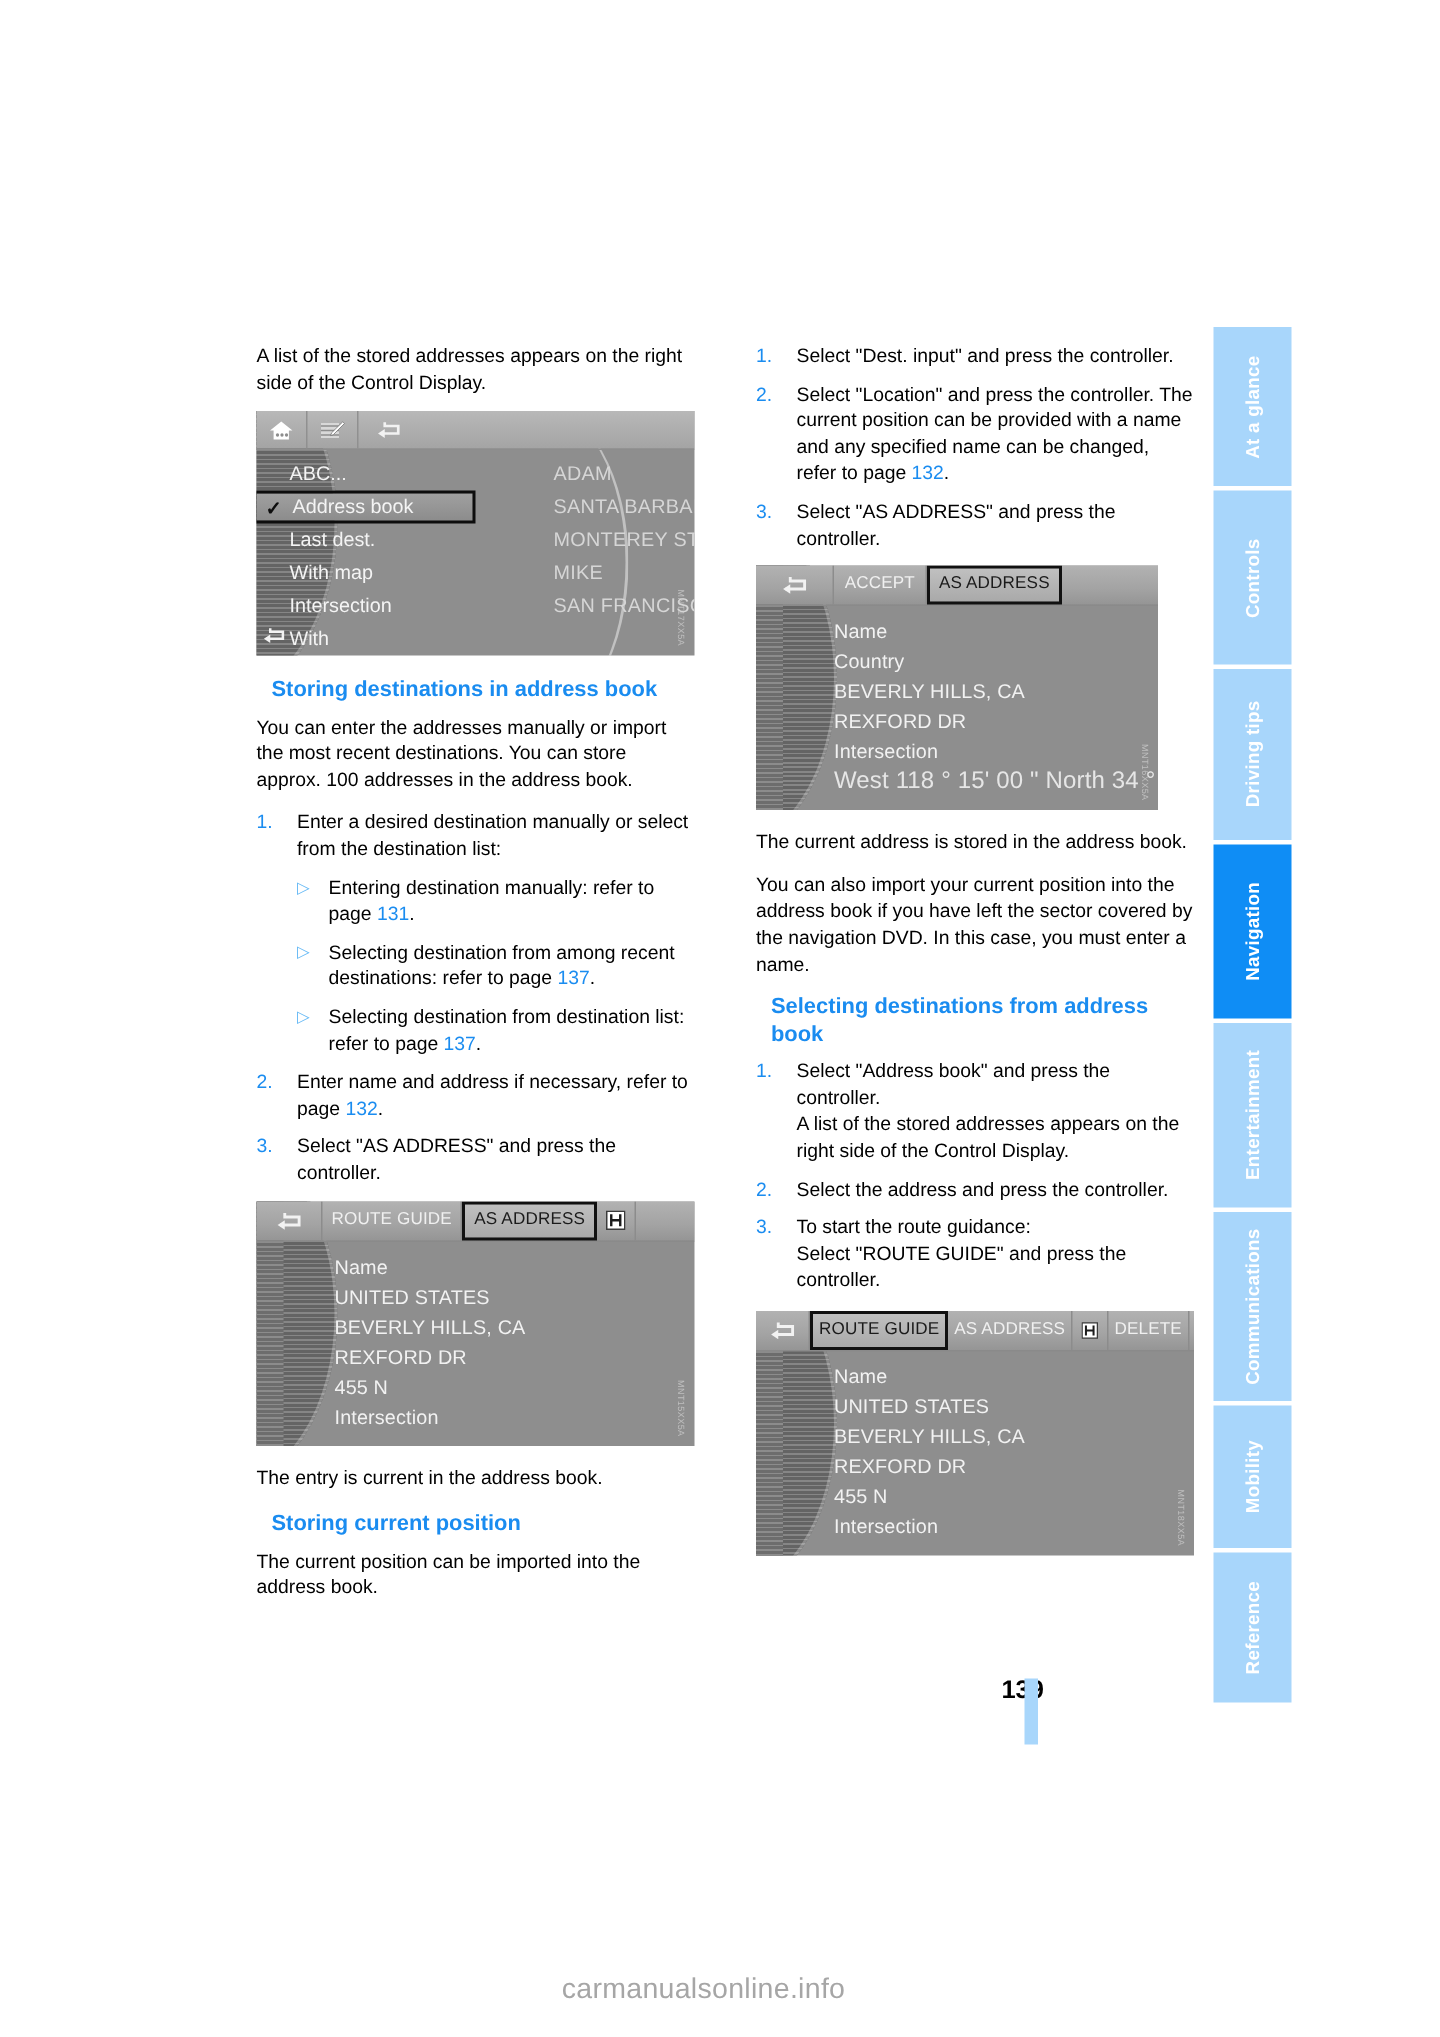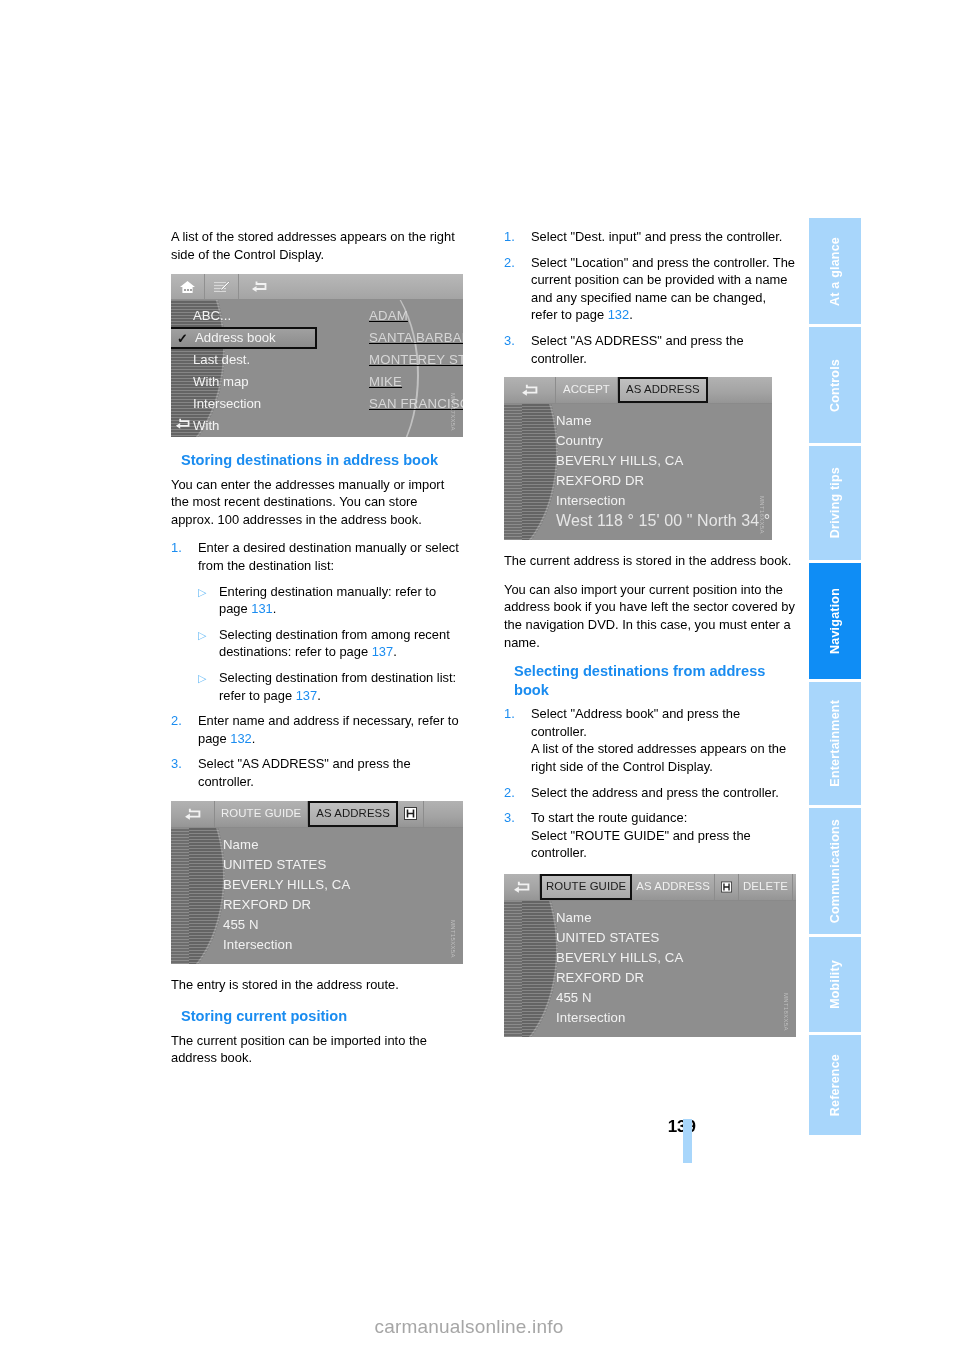--- a/index.html
+++ b/index.html
@@ -250,21 +250,20 @@
     position: absolute;
     left: 4px; top: 2px;
     color: #f2f2f2;
     font-size: 12px;
   }
   .shot.menu .menu-right {
     flex: 1;
     padding: 5px 0 0 14px;
     position: relative;
     z-index: 2;
-    text-decoration: underline;
   }
   .shot.menu .menu-right .ri {
     height: 22px;
     line-height: 22px;
     font-size: 13.2px;
     color: #d6d6d6;
     white-space: nowrap;
     letter-spacing: .2px;
   }
   .shot.menu .divider-arc {
@@ -483,21 +482,21 @@
         <div class="line">Name</div>
         <div class="line">UNITED STATES</div>
         <div class="line">BEVERLY HILLS, CA</div>
         <div class="line">REXFORD DR</div>
         <div class="line">455 N</div>
         <div class="line">Intersection</div>
       </div>
       <div class="code">MNT15XX5A</div>
     </div>
 
-    <p class="body">The entry is stored in the address route.</p>
+    <p class="body">The entry is current in the address book.</p>
 
     <h2 class="section">Storing current position</h2>
     <p class="body">The current position can be imported into the address book.</p>
   </div>
 
   <div class="col" id="col-right">
 
     <ol class="steps">
       <li>
         <span class="num">1.</span>

